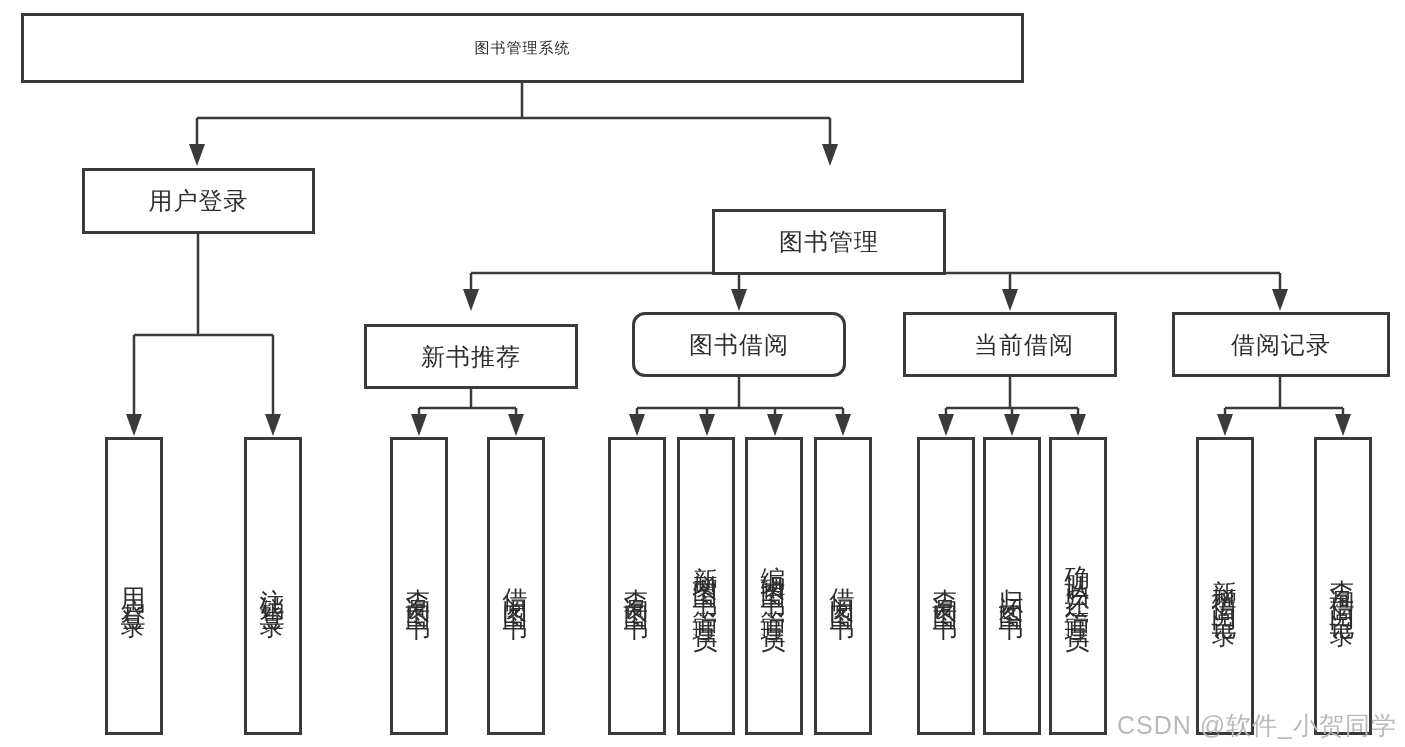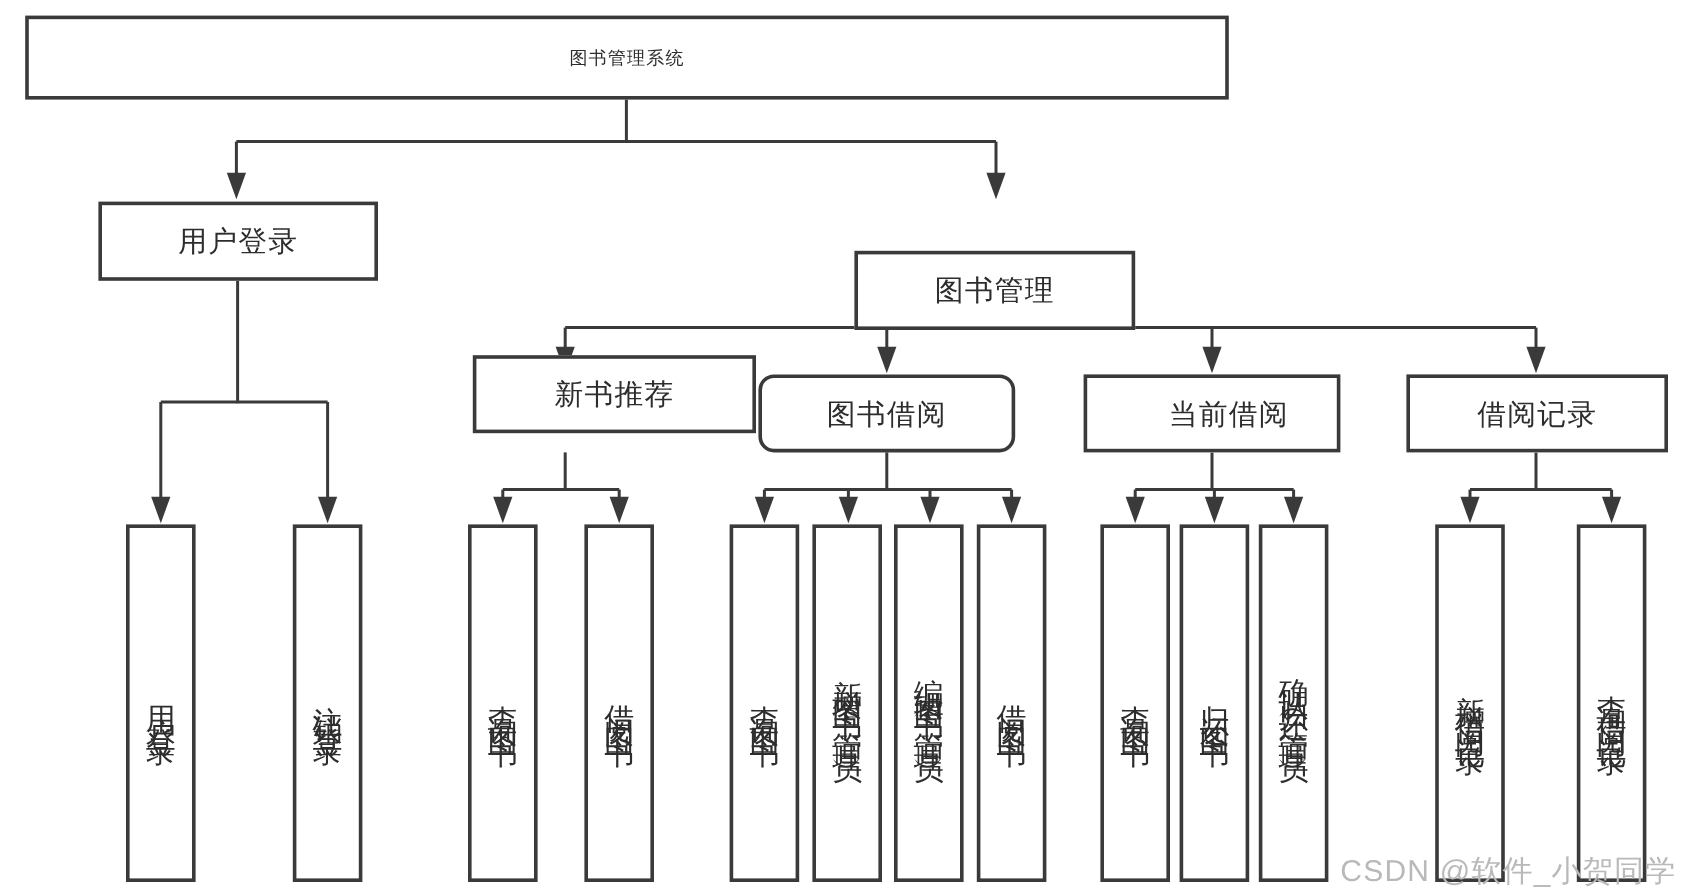--- a/index.html
+++ b/index.html
@@ -40,21 +40,21 @@
     writing-mode:vertical-rl;
     text-orientation:mixed;
     font-size:25px;
     letter-spacing:9px;
     color:var(--text);
     white-space:nowrap;
   }
   #box-root{left:21px;top:13px;width:1003px;height:70px;font-size:15px;}
   #box-l2a{left:82px;top:168px;width:233px;height:66px;}
   #box-l2b{left:712px;top:168px;width:234px;height:66px;margin-top:41px;}
-  #box-l3a{left:364px;top:296px;width:236px;height:65px;margin-left:30px;}
+  #box-l3a{left:364px;top:324px;width:214px;height:65px;}
   #box-l3b{left:632px;top:312px;width:214px;height:65px;border-radius:13px;}
   #box-l3c{left:903px;top:312px;width:214px;height:65px;padding-left:28px;}
   #box-l3d{left:1172px;top:312px;width:218px;height:65px;}
   #leaf-0{left:105px;}
   #leaf-1{left:244px;}
   #leaf-2{left:390px;}
   #leaf-3{left:487px;}
   #leaf-4{left:608px;}
   #leaf-5{left:677px;}
   #leaf-6{left:745px;}

